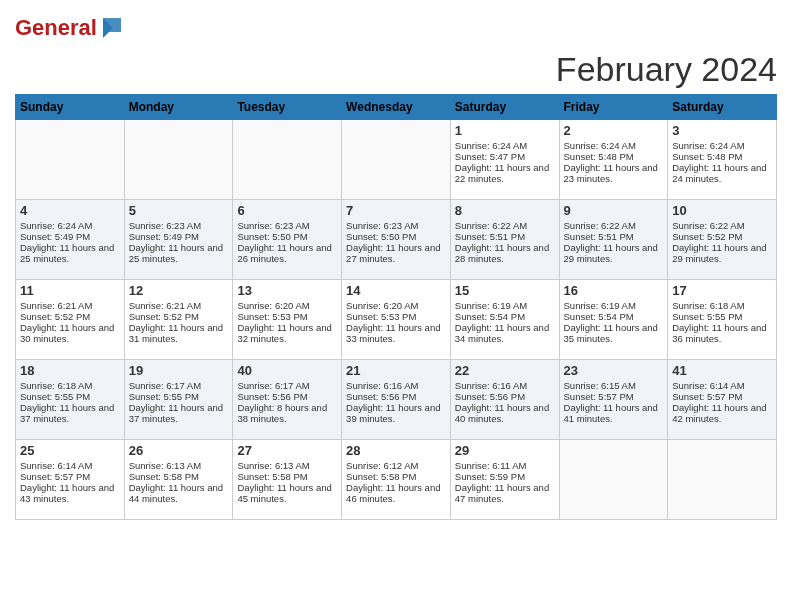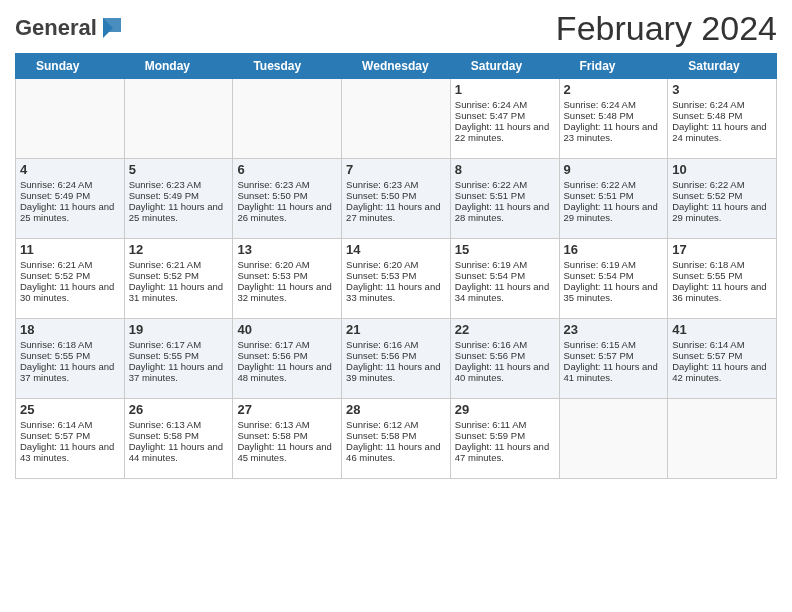--- a/index.html
+++ b/index.html
@@ -26,53 +26,54 @@
       align-items: center;
       margin-top: 4px;
     }
     .logo-text {
       font-size: 22px;
       font-weight: bold;
       color: #333;
       line-height: 1.1;
     }
     .logo-text span {
-      color: #404040;
+      color: #b91c1c;
     }
     .logo-icon {
       width: 28px;
       height: 28px;
       margin-left: 2px;
     }
     .title-area {
       text-align: right;
+      margin-top: 41px;
     }
     .month-title {
       font-size: 34px;
       font-weight: normal;
       color: #333;
       line-height: 1.1;
     }
     .subtitle {
       font-size: 13px;
       color: #333;
       margin-top: 2px;
     }
     table {
       width: 100%;
       border-collapse: collapse;
       table-layout: fixed;
       margin-top: 6px;
     }
     thead tr th {
       background-color: #2a7ab5;
-      color: #ffffff;
+      color: #000000;
       font-size: 12px;
       font-weight: bold;
-      padding: 5px 20px;
+      padding: 5px 4px;
       text-align: left;
       border: 1px solid #2a7ab5;
     }
     tbody tr td {
       border: 1px solid #ccc;
       vertical-align: top;
       padding: 3px 4px;
       font-size: 9.5px;
       color: #333;
       height: 80px;
@@ -257,21 +258,21 @@
           <td>
             <span class="day-num">19</span>
             <div>Sunrise: 6:17 AM</div>
             <div>Sunset: 5:55 PM</div>
             <div>Daylight: 11 hours and 37 minutes.</div>
           </td>
           <td>
             <span class="day-num">40</span>
             <div>Sunrise: 6:17 AM</div>
             <div>Sunset: 5:56 PM</div>
-            <div>Daylight: 11 hours and 48 minutes.</div>
+            <div>Daylight: 8 hours and 38 minutes.</div>
           </td>
           <td>
             <span class="day-num">21</span>
             <div>Sunrise: 6:16 AM</div>
             <div>Sunset: 5:56 PM</div>
             <div>Daylight: 11 hours and 39 minutes.</div>
           </td>
           <td>
             <span class="day-num">22</span>
             <div>Sunrise: 6:16 AM</div>

